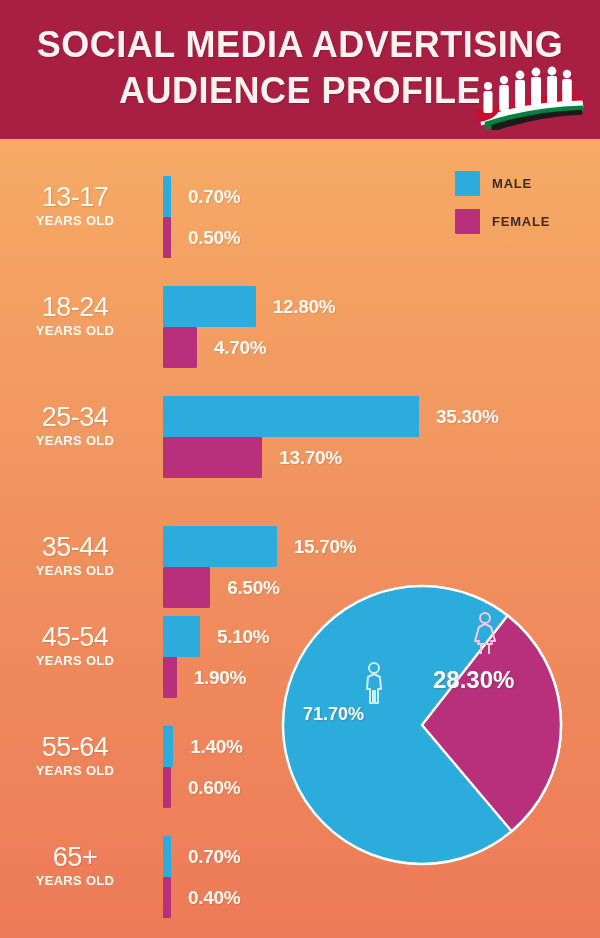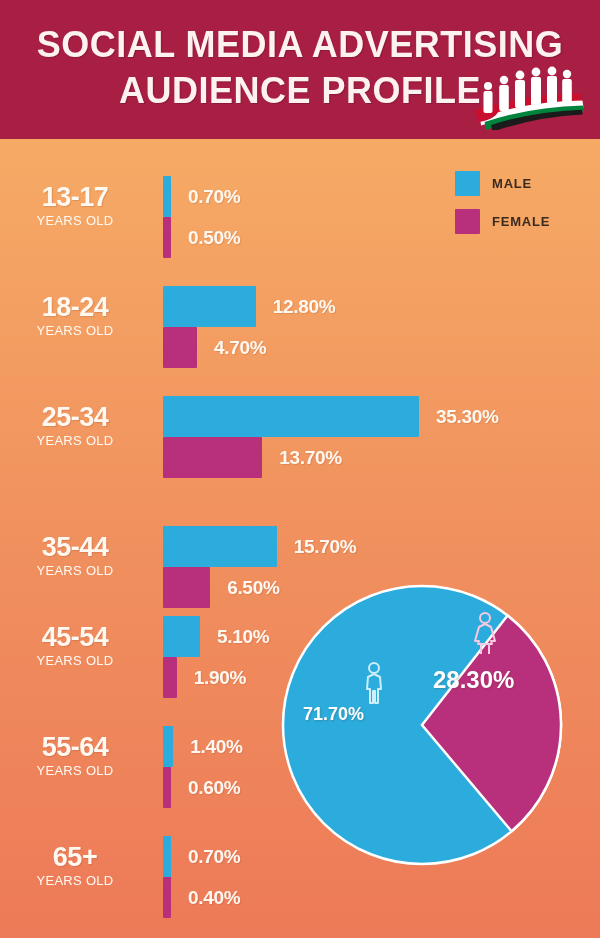--- a/index.html
+++ b/index.html
@@ -77,28 +77,28 @@
   }
   .age-label {
     position: absolute;
     left: 0; top: 14px;
     width: 150px;
     text-align: center;
     color: #fff9f2;
   }
   .age-range {
     font-size: 27px;
-    font-weight: bold;
+    font-weight: normal;
     line-height: 30px;
     letter-spacing: -0.5px;
     text-shadow: 1px 1px 1px rgba(120,50,20,0.18);
   }
   .age-sub {
     font-size: 13px;
-    font-weight: normal;
+    font-weight: bold;
     line-height: 17px;
     letter-spacing: 0.3px;
   }
   .bars {
     position: absolute;
     left: 163px; top: 8px;
   }
   .bar-line {
     display: flex;
     align-items: center;

